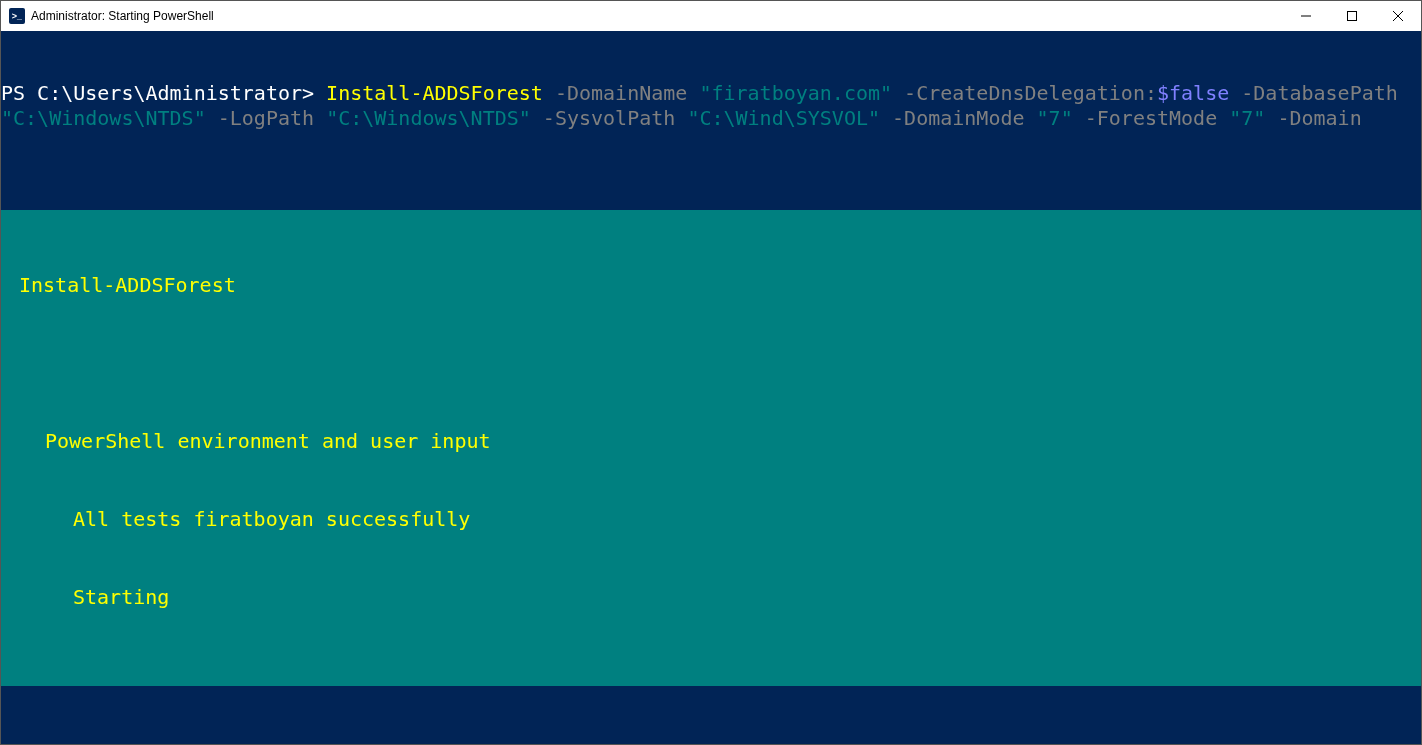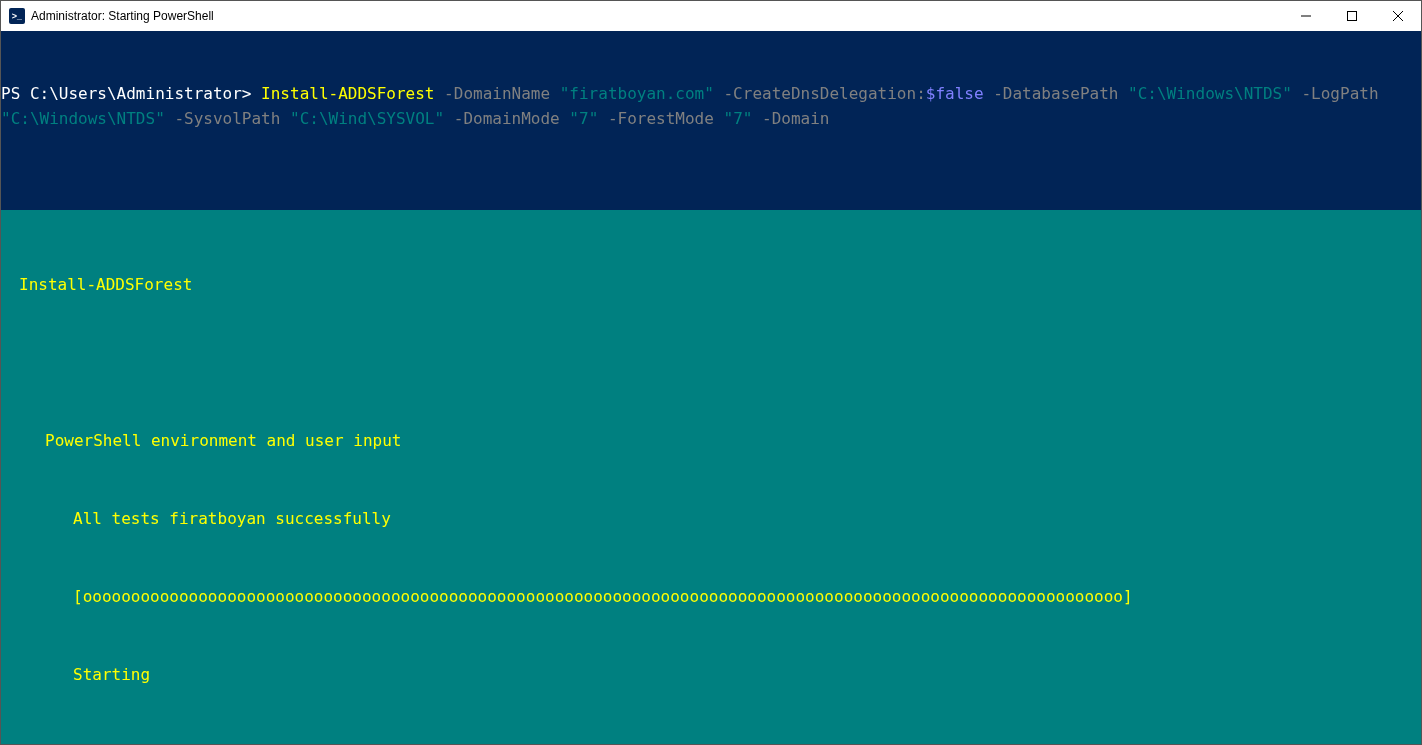--- a/index.html
+++ b/index.html
@@ -46,21 +46,21 @@
       display: flex; align-items: center; justify-content: center;
       font-family: "Segoe UI Symbol", sans-serif;
       font-size: 10px;
       color: #000;
       cursor: pointer;
     }
     .terminal {
       flex: 1;
       background: #012456;
       color: #eeedf0;
-      font-size: 16px;
+      font-size: 20px;
       line-height: 25px;
       white-space: pre;
       overflow: hidden;
       padding: 0;
     }
     .prompt-line { white-space: pre-wrap; word-break: break-all; }
     .prompt { color: #ffffff; }
     .cmd-yellow { color: #ffff00; }
     .cmd-gray { color: #808080; }
     .cmd-teal { color: #008080; }
@@ -106,21 +106,20 @@
   </div>
 
   <div class="terminal">
     <div class="prompt-line"><span class="prompt">PS C:\Users\Administrator&gt; </span><span class="cmd-yellow">Install-ADDSForest</span><span class="cmd-gray"> -DomainName </span><span class="cmd-teal">"firatboyan.com"</span><span class="cmd-gray"> -CreateDnsDelegation:</span><span class="cmd-false">$false</span><span class="cmd-gray"> -DatabasePath </span><span class="cmd-teal">"C:\Windows\NTDS"</span><span class="cmd-gray"> -LogPath </span><span class="cmd-teal">"C:\Windows\NTDS"</span><span class="cmd-gray"> -SysvolPath </span><span class="cmd-teal">"C:\Wind\SYSVOL"</span><span class="cmd-gray"> -DomainMode </span><span class="cmd-teal">"7"</span><span class="cmd-gray"> -ForestMode </span><span class="cmd-teal">"7"</span><span class="cmd-gray"> -Domain</span></div>
 
     <div class="progress-block">
       <div>Install-ADDSForest</div>
       <div style="height:26px;"></div>
       <div class="indent1">PowerShell environment and user input</div>
       <div class="indent2">All tests firatboyan successfully</div>
-      <div class="indent2">[oooooooooooooooooooooooooooooooooooooooooooooooooooooooooooooooooooooooooooooooooooooooooooooooooooooooooooo]</div>
       <div class="indent2">Starting</div>
     </div>
 
     
     
     
 
     
   </div>
 </div>

